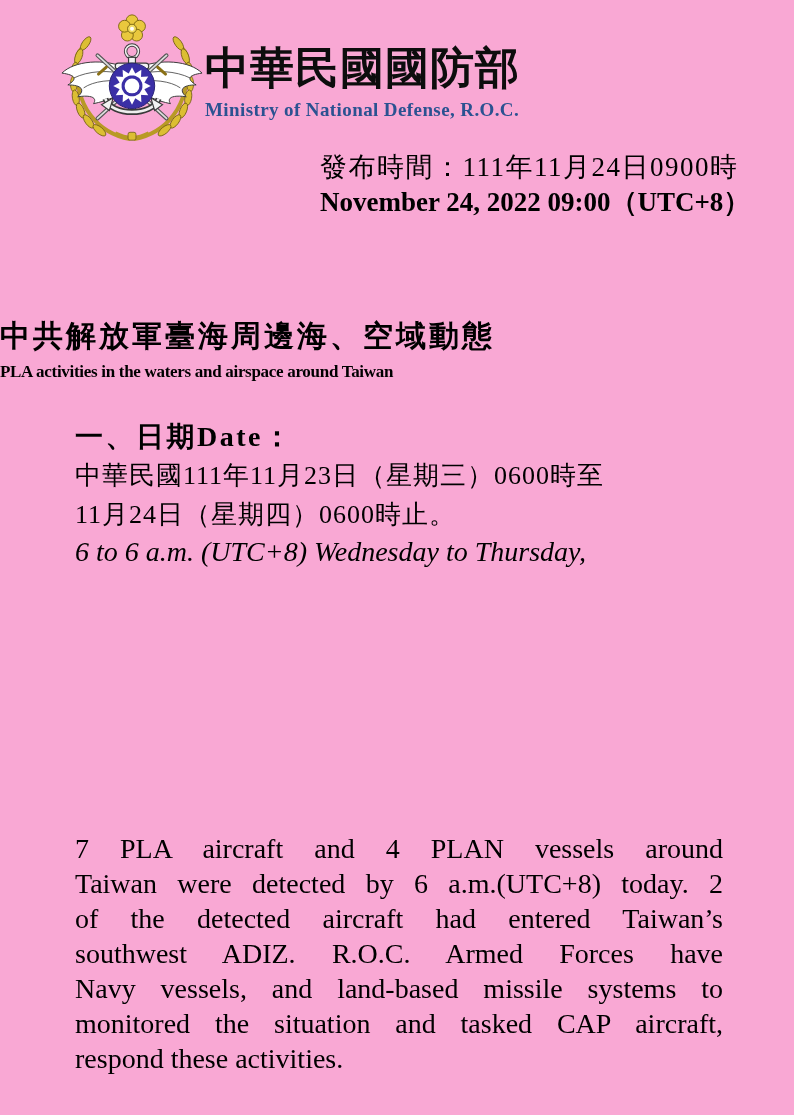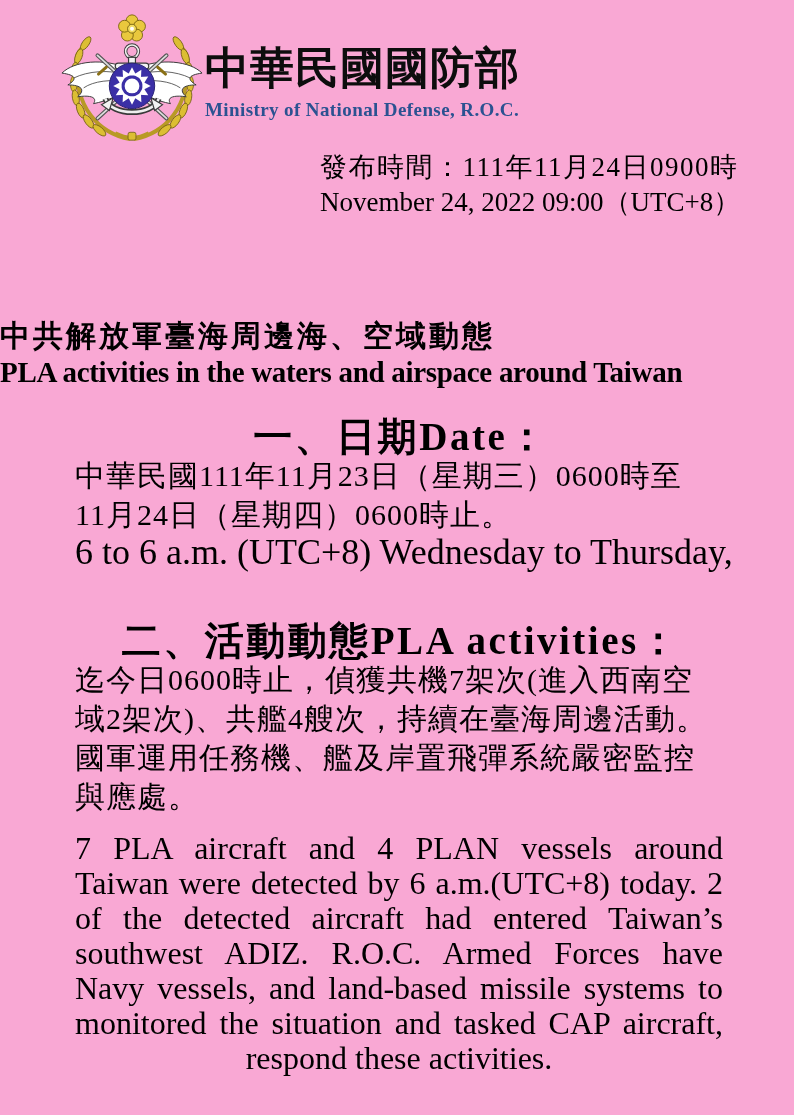--- a/index.html
+++ b/index.html
@@ -48,80 +48,80 @@
   
   .release {
     position: absolute;
     top: 150px;
     left: 320px;
     font-size: 27px;
     line-height: 35px;
     color: #000;
   }
   .release .zh { letter-spacing: 1.5px; white-space: nowrap; }
-  .release .en { white-space: nowrap; }
+  .release .en { white-space: nowrap; font-weight: bold; }
 
   
   .doc-title {
     position: absolute;
     top: 316px;
     left: 0;
     width: 794px;
     text-align: left;
   }
   .doc-title-zh {
     font-size: 30px;
     font-weight: 700;
     letter-spacing: 3px;
     line-height: 40px;
     white-space: nowrap;
   }
   .doc-title-en {
-    font-size: 29px;
+    font-size: 17px;
     font-weight: 700;
     letter-spacing: -0.3px;
     line-height: 32px;
     white-space: nowrap;
   }
 
   
   .section { position: absolute; left: 75px; width: 652px; }
   .sec-1 { top: 418px; }
   .sec-2 { top: 622px; }
   .sec-heading {
-    font-size: 39px;
+    font-size: 28px;
     font-weight: 700;
     letter-spacing: 2.5px;
     line-height: 38px;
     white-space: nowrap;
-    text-align: center;
   }
   .zh-line {
-    font-size: 30px;
+    font-size: 26px;
     line-height: 39px;
     letter-spacing: 1px;
     white-space: nowrap;
   }
   .en-line {
-    font-size: 36px;
+    font-size: 28px;
     line-height: 36px;
     white-space: nowrap;
+    font-style: italic;
   }
 
   
   .body-en {
     position: absolute;
     top: 831px;
     left: 75px;
     width: 648px;
-    font-size: 32px;
+    font-size: 28px;
     line-height: 35px;
   }
   .eline { text-align: justify; text-align-last: justify; }
-  .eline-last { text-align: center; }
+  .eline-last { text-align: left; }
 </style>
 </head>
 <body>
 
 <div class="page">
 
   <div class="header-logo">
     <svg viewBox="0 0 150 132" width="148" height="132">
 
       <g stroke="#6f5b12" stroke-width="0.8" fill="#dcbe33">
@@ -220,27 +220,20 @@
     <div class="doc-title-en">PLA activities in the waters and airspace around Taiwan</div>
   </div>
 
   <div class="section sec-1">
     <div class="sec-heading">一、日期Date：</div>
     <div class="zh-line">中華民國111年11月23日（星期三）0600時至</div>
     <div class="zh-line">11月24日（星期四）0600時止。</div>
     <div class="en-line">6 to 6 a.m. (UTC+8) Wednesday to Thursday,</div>
   </div>
 
-  <div class="section sec-2">
-    <div class="sec-heading">二、活動動態PLA activities：</div>
-    <div class="zh-line">迄今日0600時止，偵獲共機7架次(進入西南空</div>
-    <div class="zh-line">域2架次)、共艦4艘次，持續在臺海周邊活動。</div>
-    <div class="zh-line">國軍運用任務機、艦及岸置飛彈系統嚴密監控</div>
-    <div class="zh-line">與應處。</div>
-  </div>
 
   <div class="body-en">
     <div class="eline">7 PLA aircraft and 4 PLAN vessels around</div>
     <div class="eline">Taiwan were detected by 6 a.m.(UTC+8) today. 2</div>
     <div class="eline">of the detected aircraft had entered Taiwan’s</div>
     <div class="eline">southwest ADIZ. R.O.C. Armed Forces have</div>
     <div class="eline">Navy vessels, and land-based missile systems to</div>
     <div class="eline">monitored the situation and tasked CAP aircraft,</div>
     <div class="eline-last">respond these activities.</div>
   </div>

